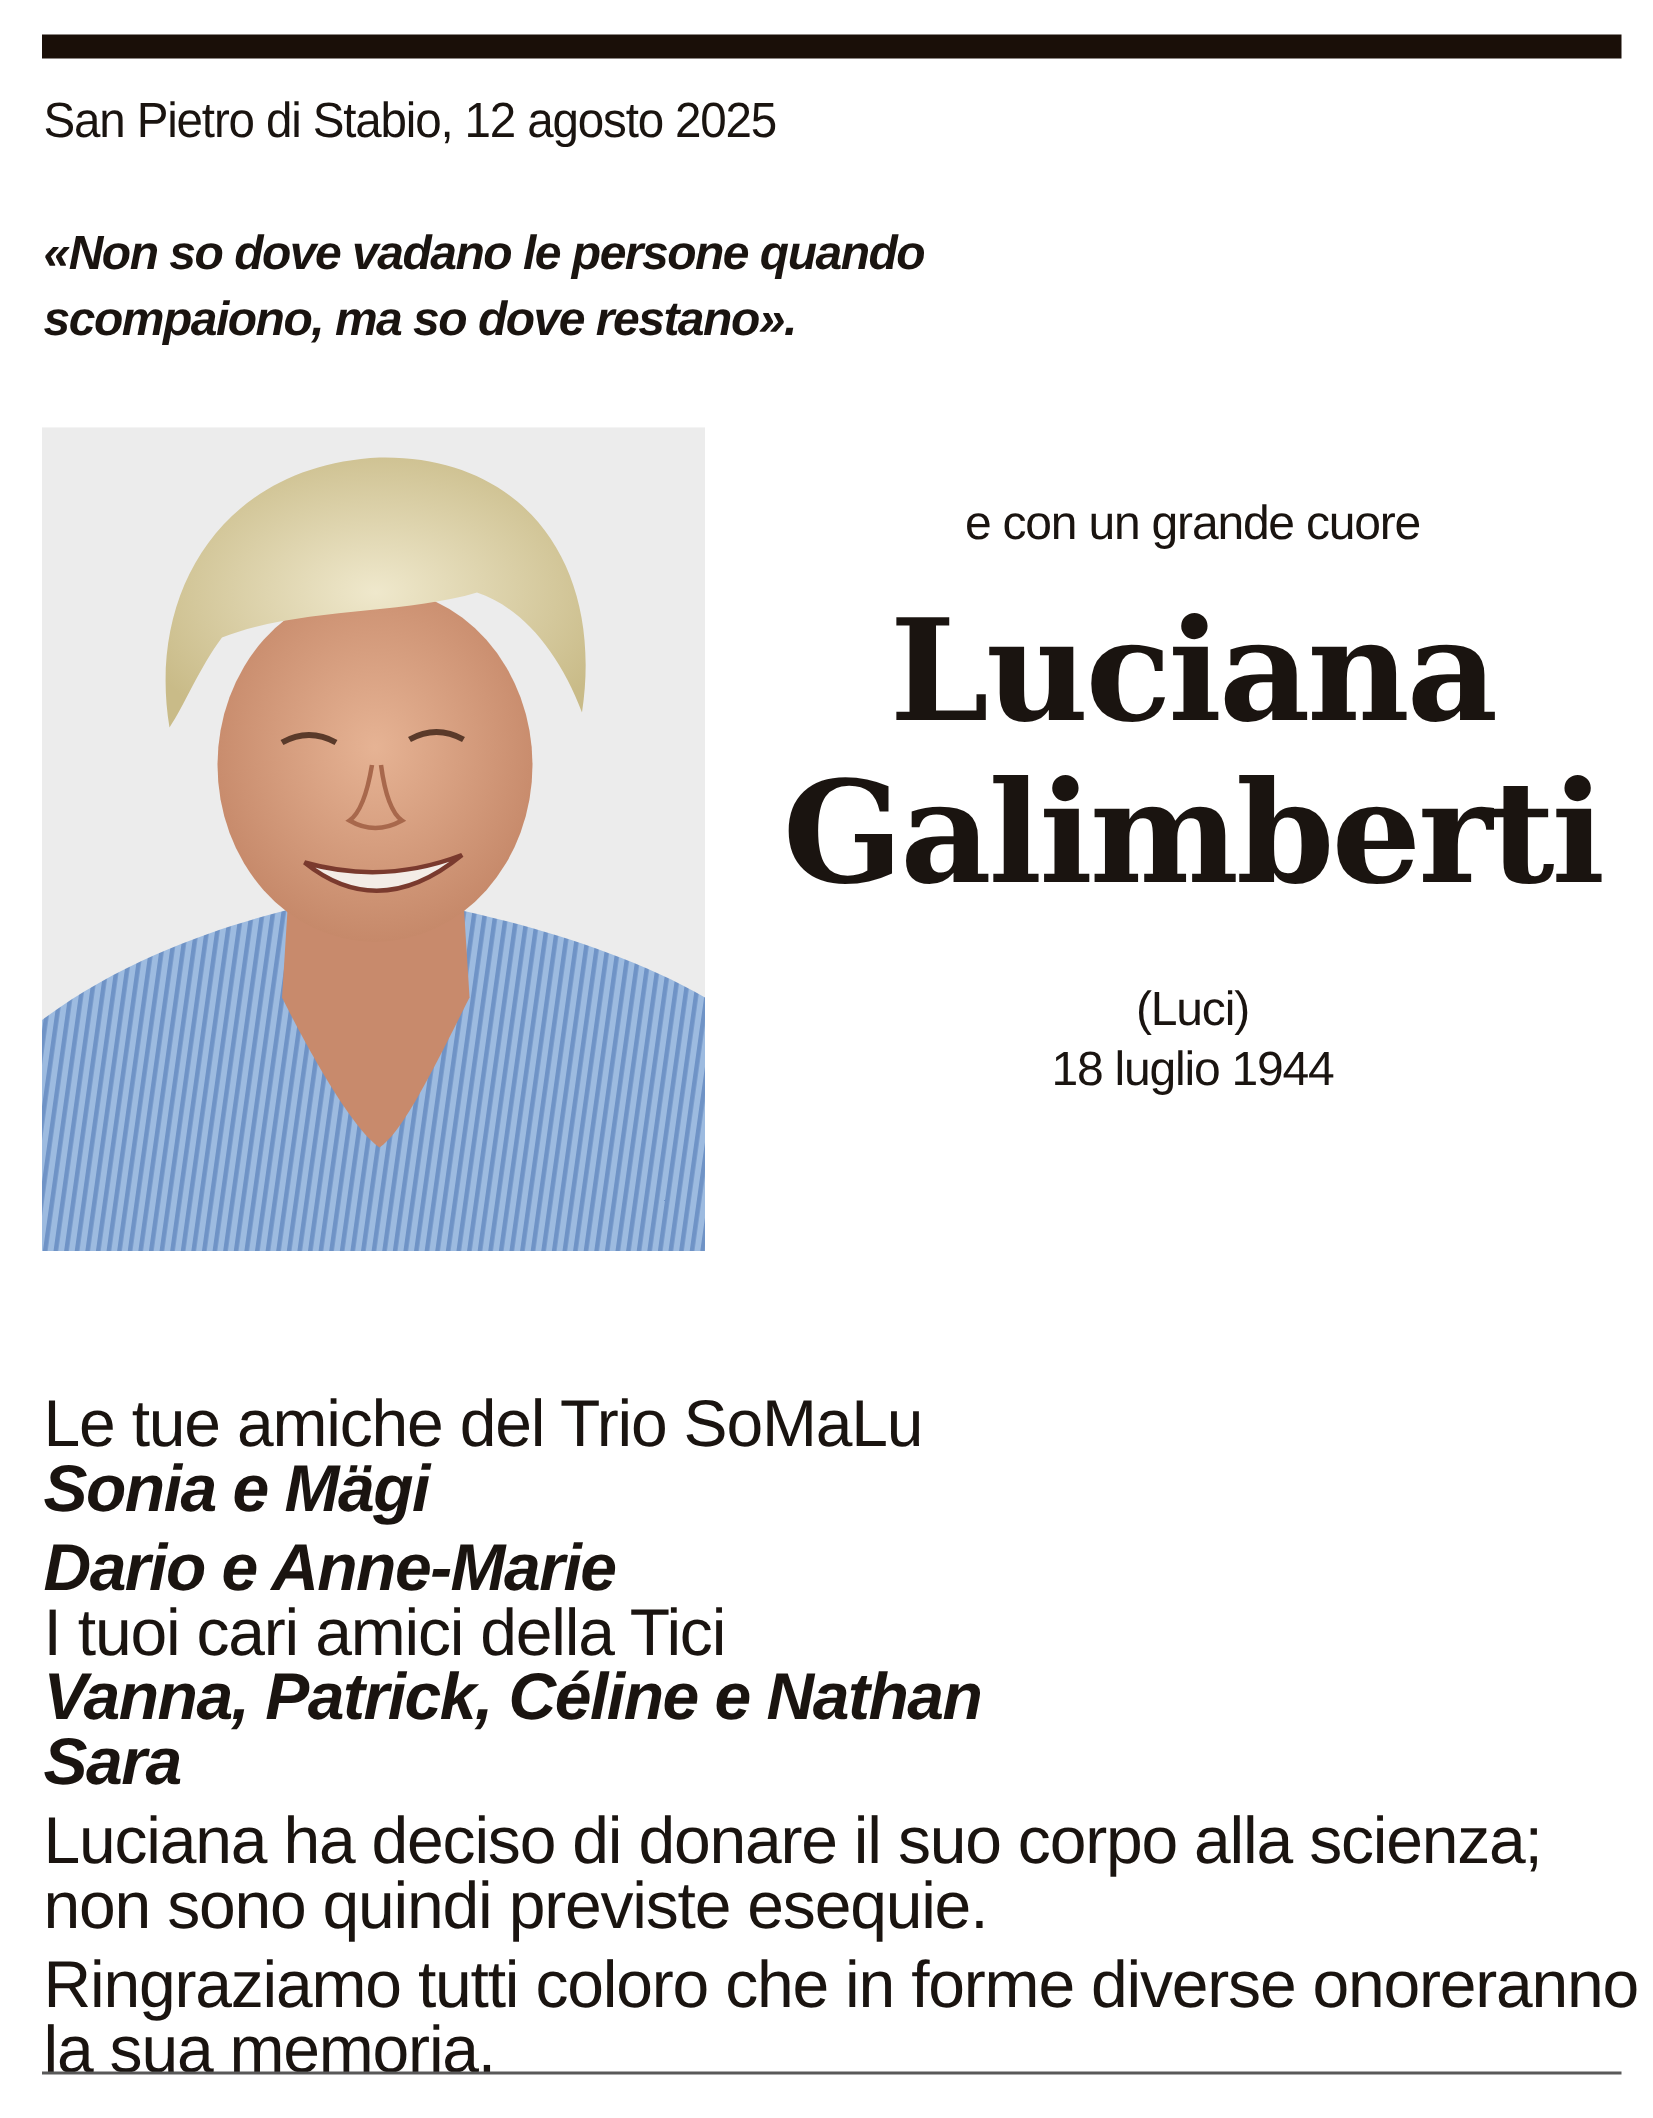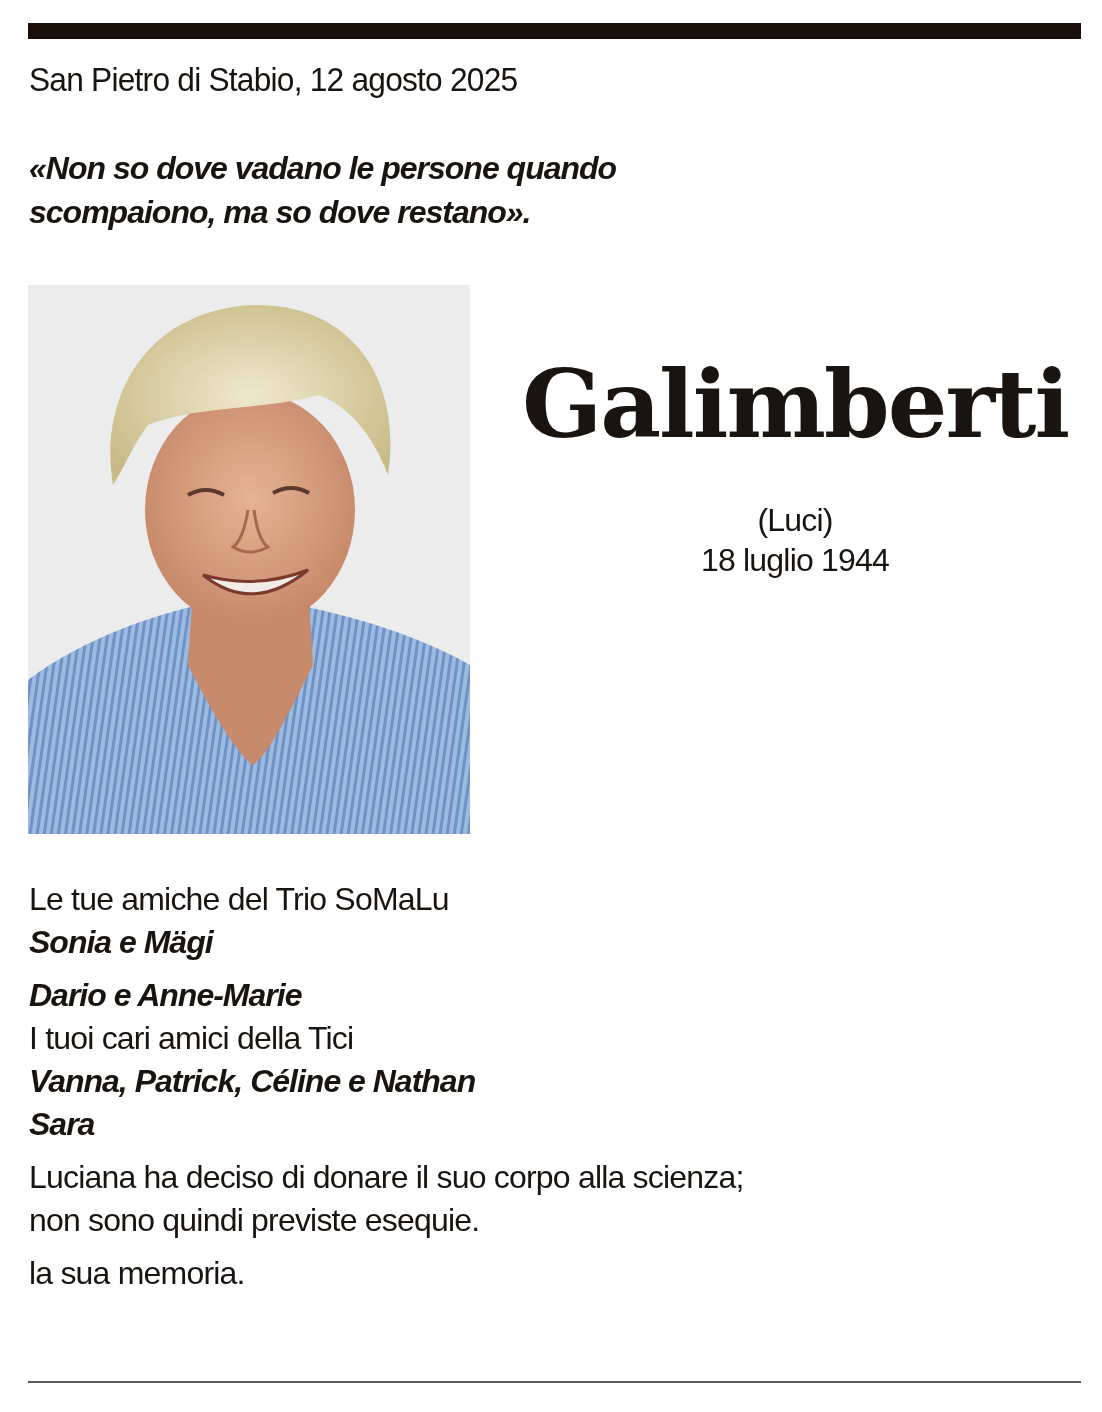--- a/index.html
+++ b/index.html
@@ -41,22 +41,22 @@
   .name {
     font-family: "DejaVu Serif", "Liberation Serif", serif;
     font-weight: bold; font-size: 94px; line-height: 108px;
     letter-spacing: -2px; margin-top: 24px;
   }
   .nickname, .birth {
     font-size: 32px; line-height: 40px; letter-spacing: -0.8px;
   }
   .nickname { margin-top: 42px; }
   .body-text {
-    position: absolute; left: 29px; top: 878px; width: 1040px;
-    font-size: 32px; line-height: 43px; letter-spacing: -0.8px;
+    position: absolute; left: 29px; top: 928px; width: 1040px;
+    font-size: 44px; line-height: 43px; letter-spacing: -0.8px;
   }
   .group { margin-bottom: 10px; }
   .signer { font-style: italic; font-weight: bold; letter-spacing: -1px; }
   .line { white-space: nowrap; }
 </style>
 </head>
 <body>
 
 <div class="top-bar"></div>
 
@@ -97,22 +97,24 @@
     <path d="M245 208 Q263 198 281 208" stroke="#5a3a2a" stroke-width="4" fill="none"></path>
 
     <path d="M220 225 Q215 255 205 262 Q222 272 240 262 Q230 255 226 225" stroke="#a8684c" stroke-width="3" fill="none"></path>
 
     <path d="M175 290 Q225 330 280 285 Q228 305 175 290 Z" fill="#f3ece6" stroke="#7a3a2e" stroke-width="3"></path>
   </svg>
 </div>
 
 <div class="right-col">
   <div class="intro">
+    <div>e con un grande cuore</div>
   </div>
   <div class="name">
+    <div>Luciana</div>
     <div>Galimberti</div>
   </div>
   <div class="nickname">(Luci)</div>
   <div class="birth">18 luglio 1944</div>
 </div>
 
 <div class="body-text">
   <div class="group">
     <div class="line">Le tue amiche del Trio SoMaLu</div>
     <div class="line signer">Sonia e Mägi</div>
@@ -121,17 +123,18 @@
     <div class="line signer">Dario e Anne-Marie</div>
     <div class="line">I tuoi cari amici della Tici</div>
     <div class="line signer">Vanna, Patrick, Céline e Nathan</div>
     <div class="line signer">Sara</div>
   </div>
   <div class="group">
     <div class="line">Luciana ha deciso di donare il suo corpo alla scienza;</div>
     <div class="line">non sono quindi previste esequie.</div>
   </div>
   <div class="group">
+    <div class="line">Ringraziamo tutti coloro che in forme diverse onoreranno</div>
     <div class="line">la sua memoria.</div>
   </div>
 </div>
 
 <div class="bottom-rule"></div>
 
 </body></html>

